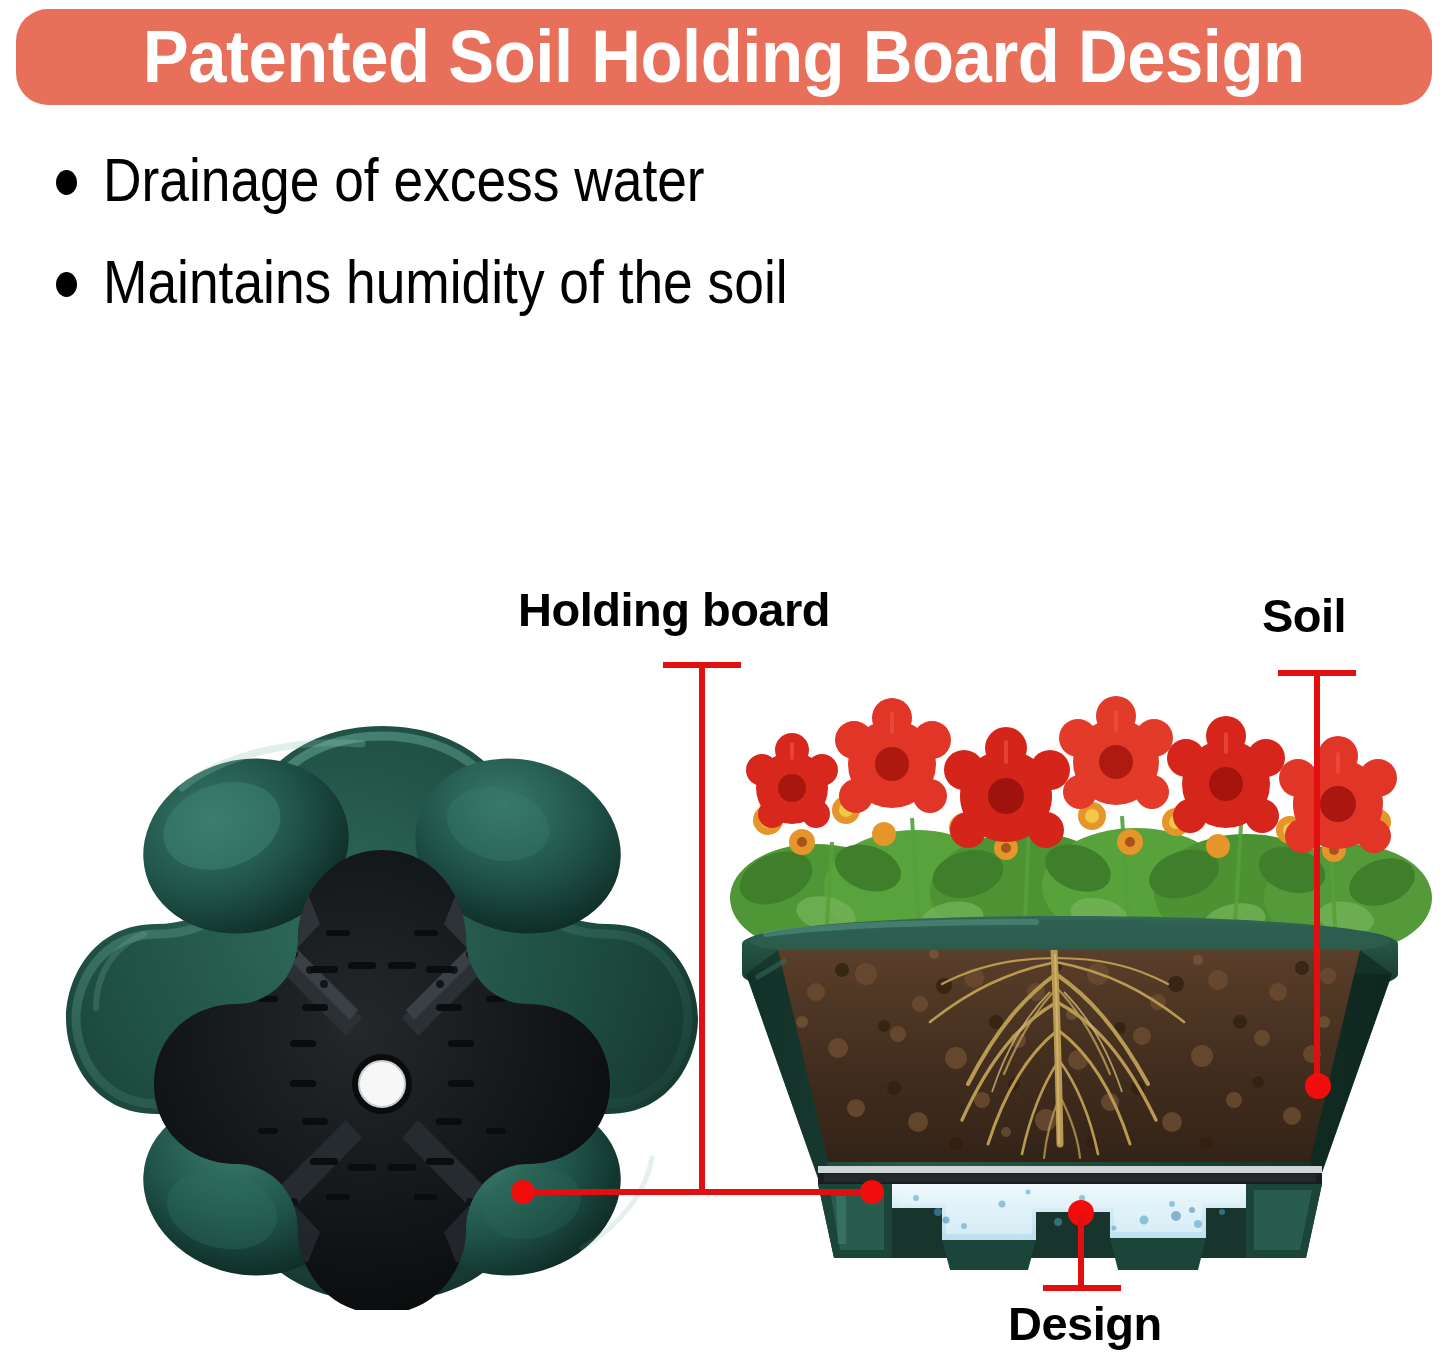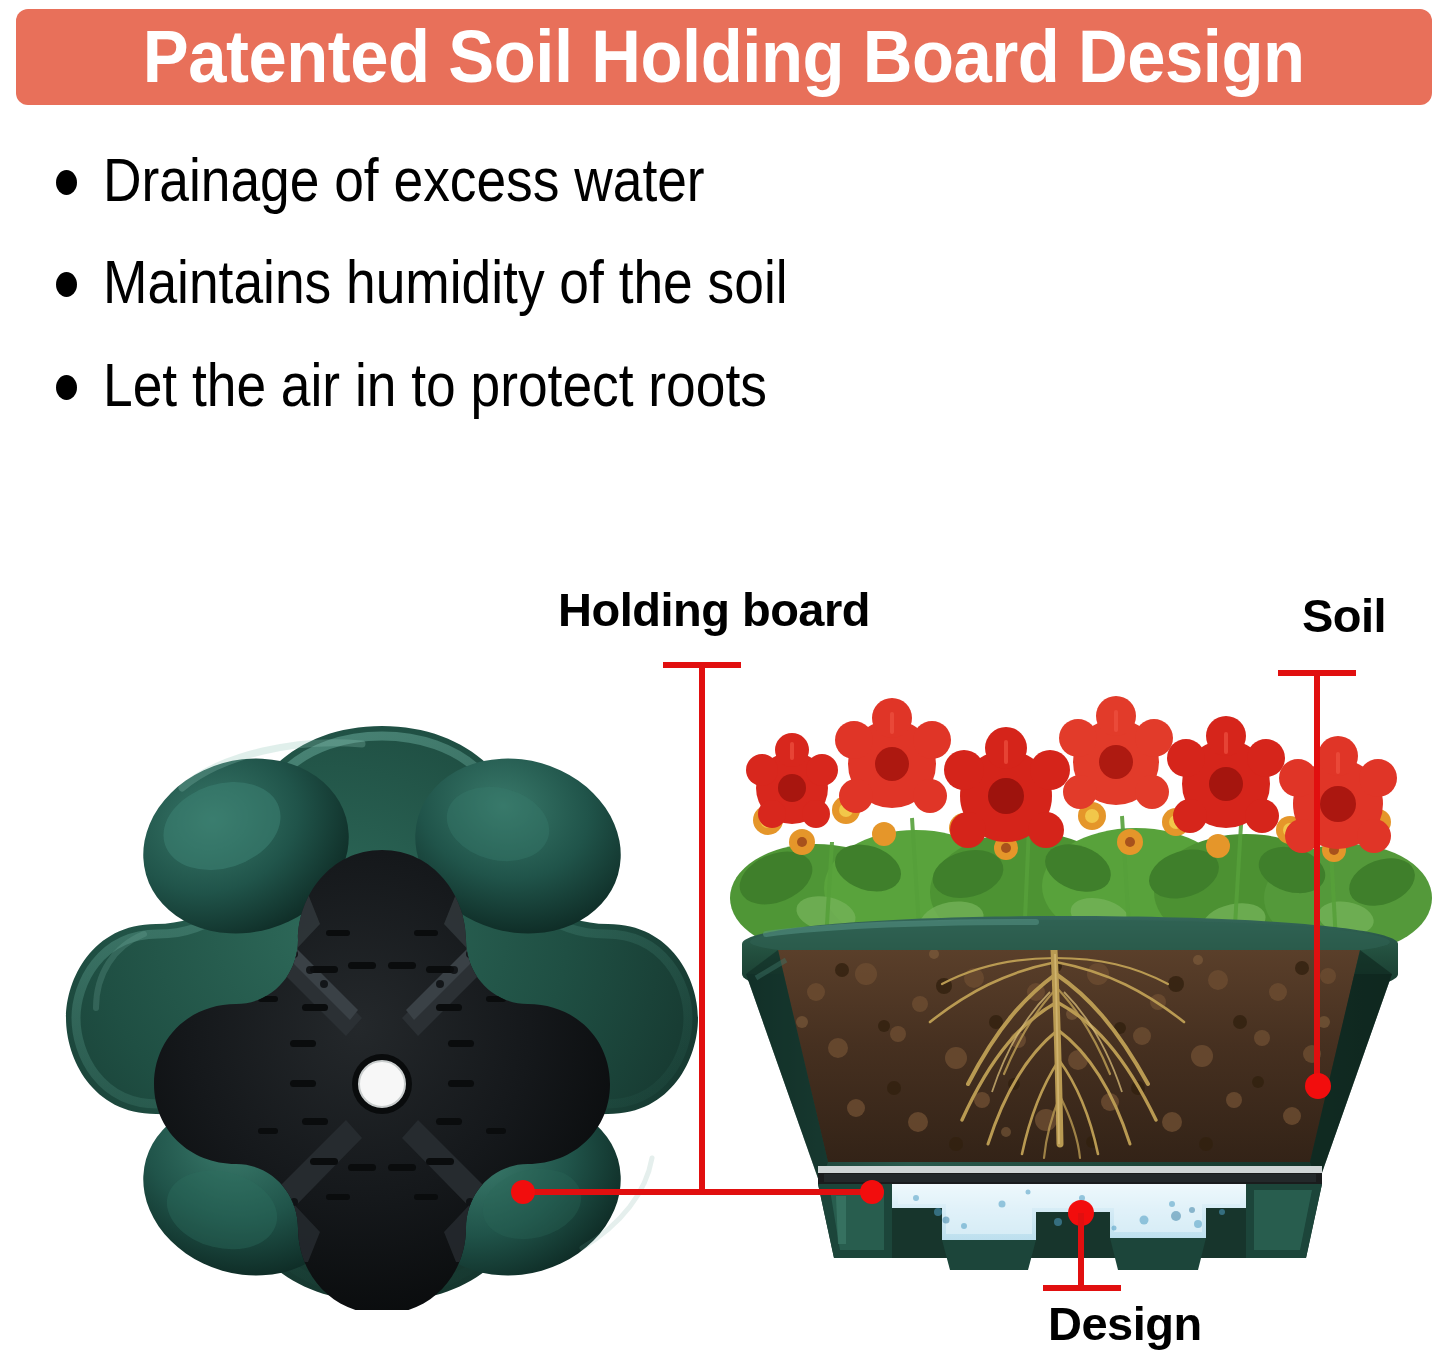--- a/index.html
+++ b/index.html
@@ -6,21 +6,21 @@
   body{
     width:1448px;height:1361px;position:relative;overflow:hidden;
     font-family:"Liberation Sans","DejaVu Sans",sans-serif;
     background:#ffffff;
   }
   .page{position:absolute;inset:0;background:#fff;}
 
   
   .banner{
     position:absolute;left:16px;top:9px;width:1416px;height:96px;
-    background:#e8705a;border-radius:12px;
+    background:#e8705a;border-radius:32px;
     display:flex;align-items:center;justify-content:center;
     box-sizing:border-box;padding:0 26px;
   }
   .banner-title{
     color:#ffffff;font-size:74px;font-weight:700;line-height:1;
     font-family:"Liberation Sans Narrow","Liberation Sans","DejaVu Sans Condensed",sans-serif;
     transform:scaleX(0.93);transform-origin:center;white-space:nowrap;
     letter-spacing:-0.5px;
   }
 
@@ -34,21 +34,20 @@
   .bullet-text{
     font-size:62px;font-weight:400;color:#000;line-height:1.04;
     font-family:"Liberation Sans Narrow","Liberation Sans","DejaVu Sans Condensed",sans-serif;
     transform:scaleX(0.86);transform-origin:left center;white-space:nowrap;
   }
 
   
   .callout-label{
     position:absolute;font-weight:700;color:#000;white-space:nowrap;
     font-family:"Liberation Sans","DejaVu Sans",sans-serif;
-    margin-left:40px;
   }
   #label-holding{left:518px;top:582px;font-size:47px;letter-spacing:-0.5px;}
   #label-soil{left:1262px;top:588px;font-size:47px;letter-spacing:-0.5px;text-align:right;}
   #label-water{left:1008px;top:1296px;font-size:47px;letter-spacing:-0.5px;}
 
   
   .lead{position:absolute;background:#e10f0f;}
   .lead-dot{position:absolute;background:#f20d0d;border-radius:50%;}
 
   
@@ -90,24 +89,20 @@
     <div class="bullet-row">
       <span class="bullet-dot"></span>
       <span class="bullet-text">Drainage of excess water</span>
     </div>
 
     <div class="bullet-row">
       <span class="bullet-dot"></span>
       <span class="bullet-text">Maintains humidity of the soil</span>
     </div>
 
-    <div class="bullet-row">
-      <span class="bullet-dot"></span>
-      <span class="bullet-text">Let the air in to protect roots</span>
-    </div>
 
   </div>
 
   <div class="planter-top">
     <svg viewBox="0 0 640 592" xmlns="http://www.w3.org/2000/svg">
       <defs>
         <radialGradient id="gOuter" cx="42%" cy="35%" r="72%">
           <stop offset="0%" stop-color="#2e6a5a"></stop>
           <stop offset="52%" stop-color="#1f4f43"></stop>
           <stop offset="100%" stop-color="#133029"></stop>

